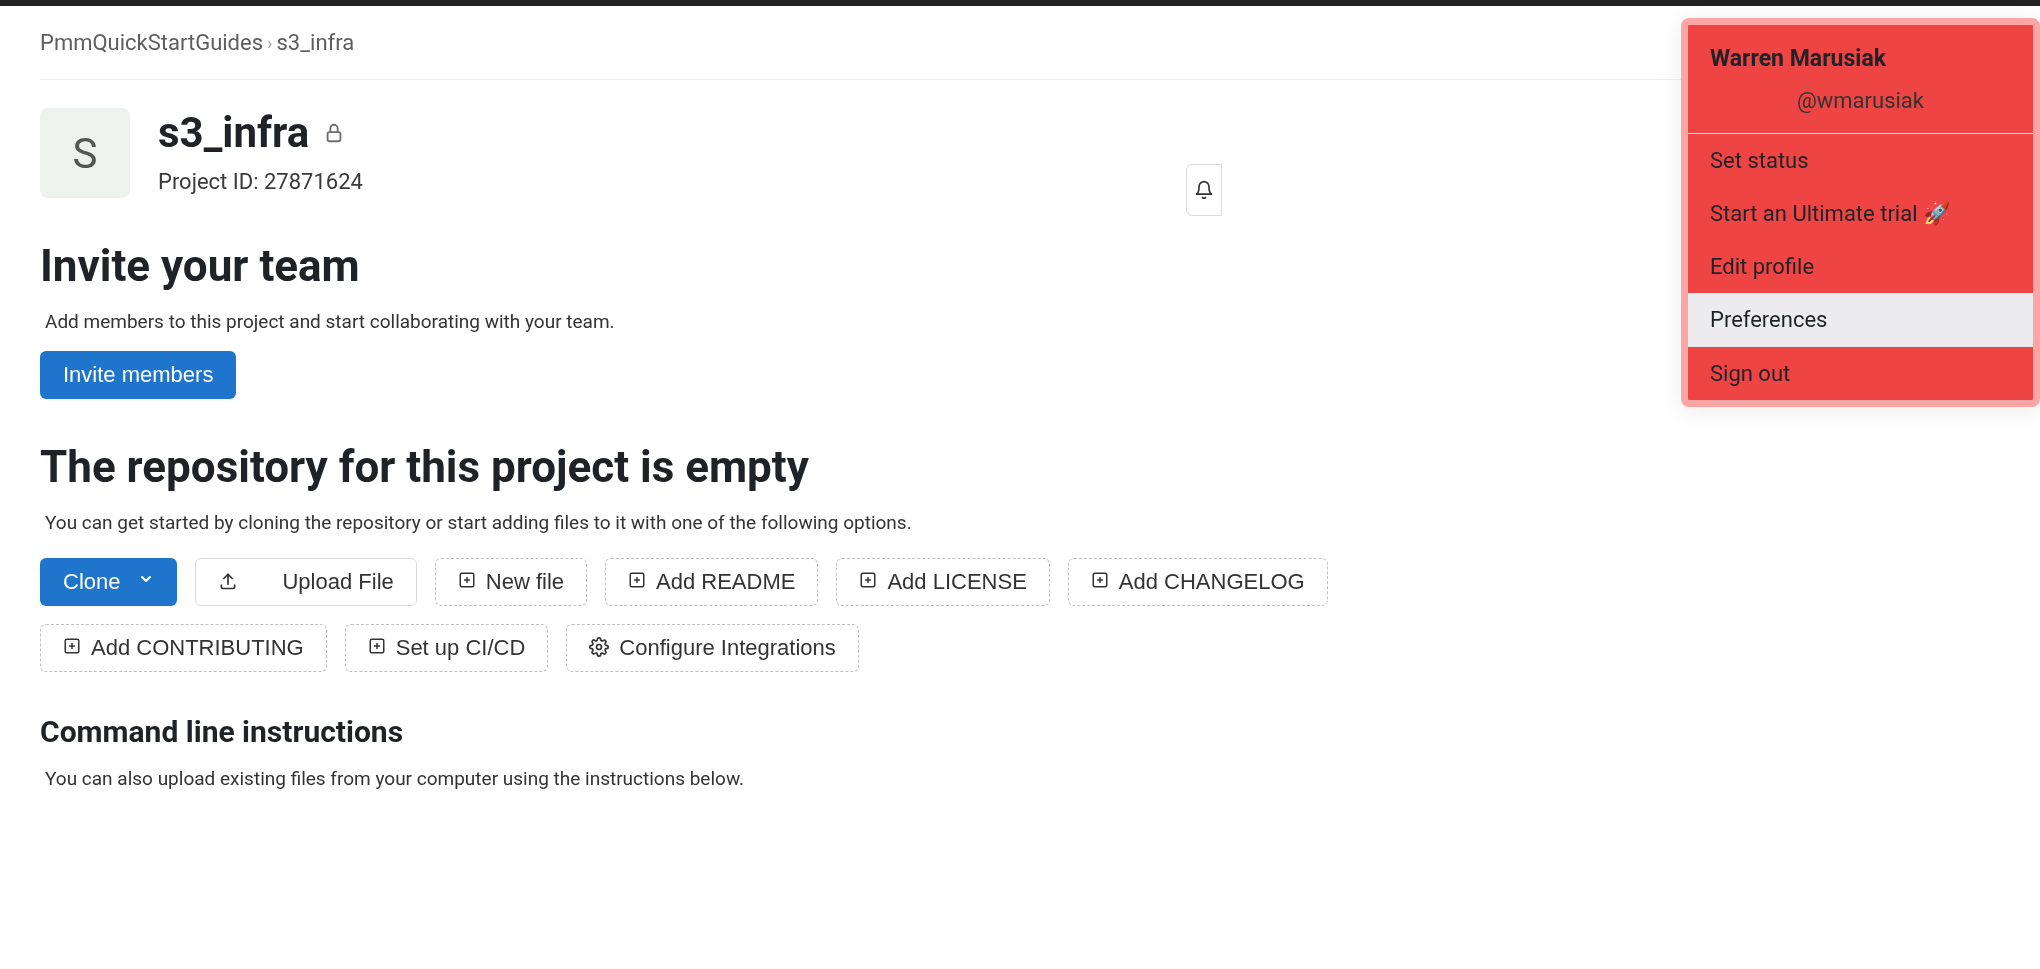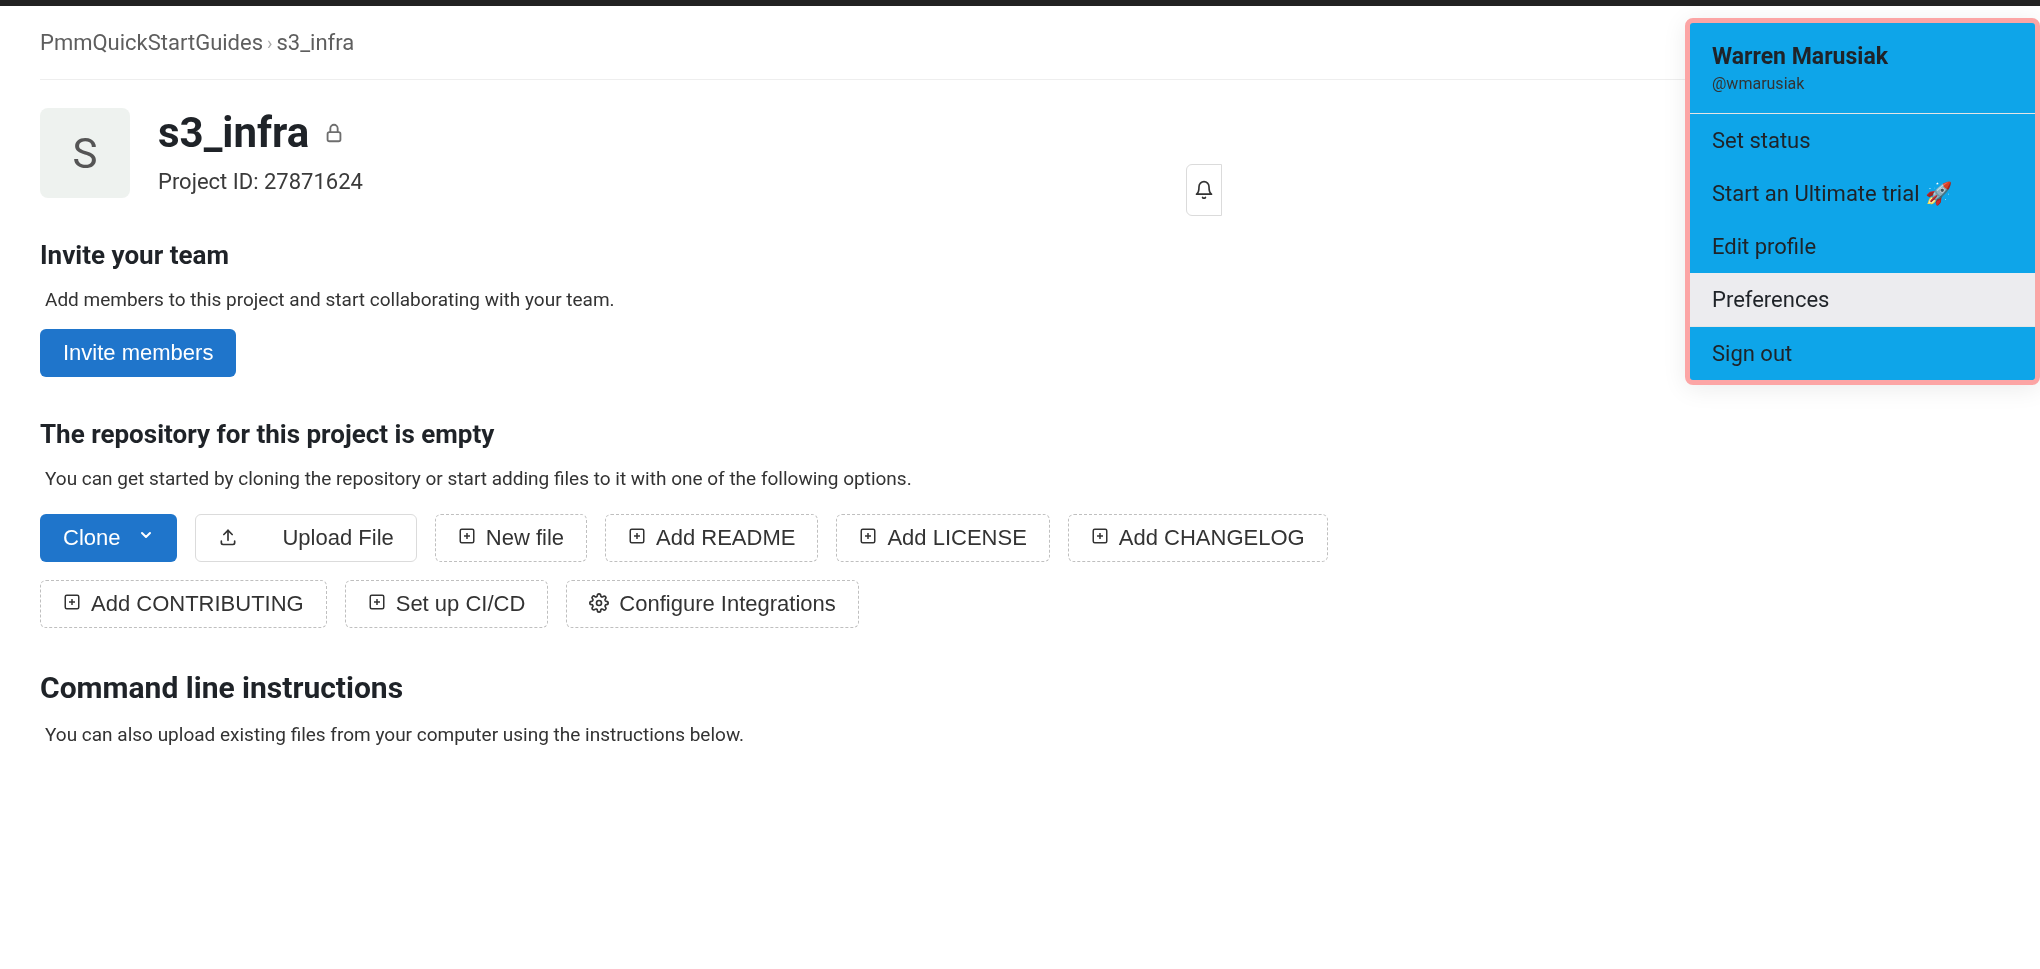--- a/index.html
+++ b/index.html
@@ -17,35 +17,35 @@
   .breadcrumb{display:flex;align-items:center;gap:4px;padding:24px 0;font-size:22px;color:#5e5e5e;border-bottom:1px solid #eee;}
   .breadcrumb a{color:#5e5e5e;text-decoration:none;}
   .breadcrumb .sep{color:#aaa;font-size:18px;}
   .header{display:flex;align-items:flex-start;gap:28px;padding-top:28px;}
   .avatar{width:90px;height:90px;border-radius:8px;background:#eef2ef;display:flex;align-items:center;justify-content:center;font-size:42px;color:#555;}
   .title-row{display:flex;align-items:center;gap:14px;}
   h1.project-name{font-size:42px;font-weight:700;margin:0;}
   .lock{color:#6e6e6e;}
   .project-id{font-size:22px;color:#3a3a3a;margin-top:12px;}
   .bell-btn{position:absolute;top:158px;left:1186px;width:34px;height:50px;border:1px solid #dbdbdb;border-radius:6px 0 0 6px;display:flex;align-items:center;justify-content:center;color:#333;background:#fff;}
-  h2{font-size:26px;font-weight:700;margin:42px 0 10px;}
+  h2{font-size:44px;font-weight:700;margin:42px 0 10px;}
   h2.smaller{font-size:30px;}
   p.lead{font-size:19px;margin:18px 5px;color:#333;}
   .btn{display:inline-flex;gap:10px;border-radius:6px;padding:12px 22px;font-size:22px;cursor:pointer;border:1px solid transparent;line-height:1;}
   .btn-primary{background:var(--primary);color:#fff;}
   .btn-default{background:#fff;border-color:#dbdbdb;color:#333;gap:44px;}
   .btn-dashed{background:#fff;border:1.5px dashed #bfbfbf;color:#333;}
   .chev{margin-left:8px;}
   .actions{display:flex;flex-wrap:wrap;gap:18px;margin-top:24px;max-width:1350px;}
   .icon{display:inline-flex;}
   
-  .dropdown{position:absolute;top:12px;right:0;width:345px;background:#0ea5e9;border:5px solid #fca5a5;border-radius:8px;box-shadow:0 4px 24px rgba(0,0,0,0.08);overflow:hidden;}
+  .dropdown{position:absolute;top:12px;right:0;width:345px;background:#ef4444;border:7px solid #fca5a5;border-radius:8px;box-shadow:0 4px 24px rgba(0,0,0,0.08);overflow:hidden;}
   .dd-header{padding:20px 22px;border-bottom:1px solid #e5e5e5;}
   .dd-name{font-weight:700;font-size:23px;}
-  .dd-handle{font-size:16px;color:#333;margin-top:4px;}
+  .dd-handle{font-size:22px;color:#333;margin-top:16px;text-align:center;}
   .dd-sep{height:1px;background:#e5e5e5;}
   .dd-item{padding:14px 22px;font-size:22px;display:flex;align-items:center;gap:10px;cursor:pointer;}
   .dd-item.hovered{background:#ececef;}
 </style>
 </head>
 <body>
 
 <div class="topbar"></div>
 
 <div class="page">

